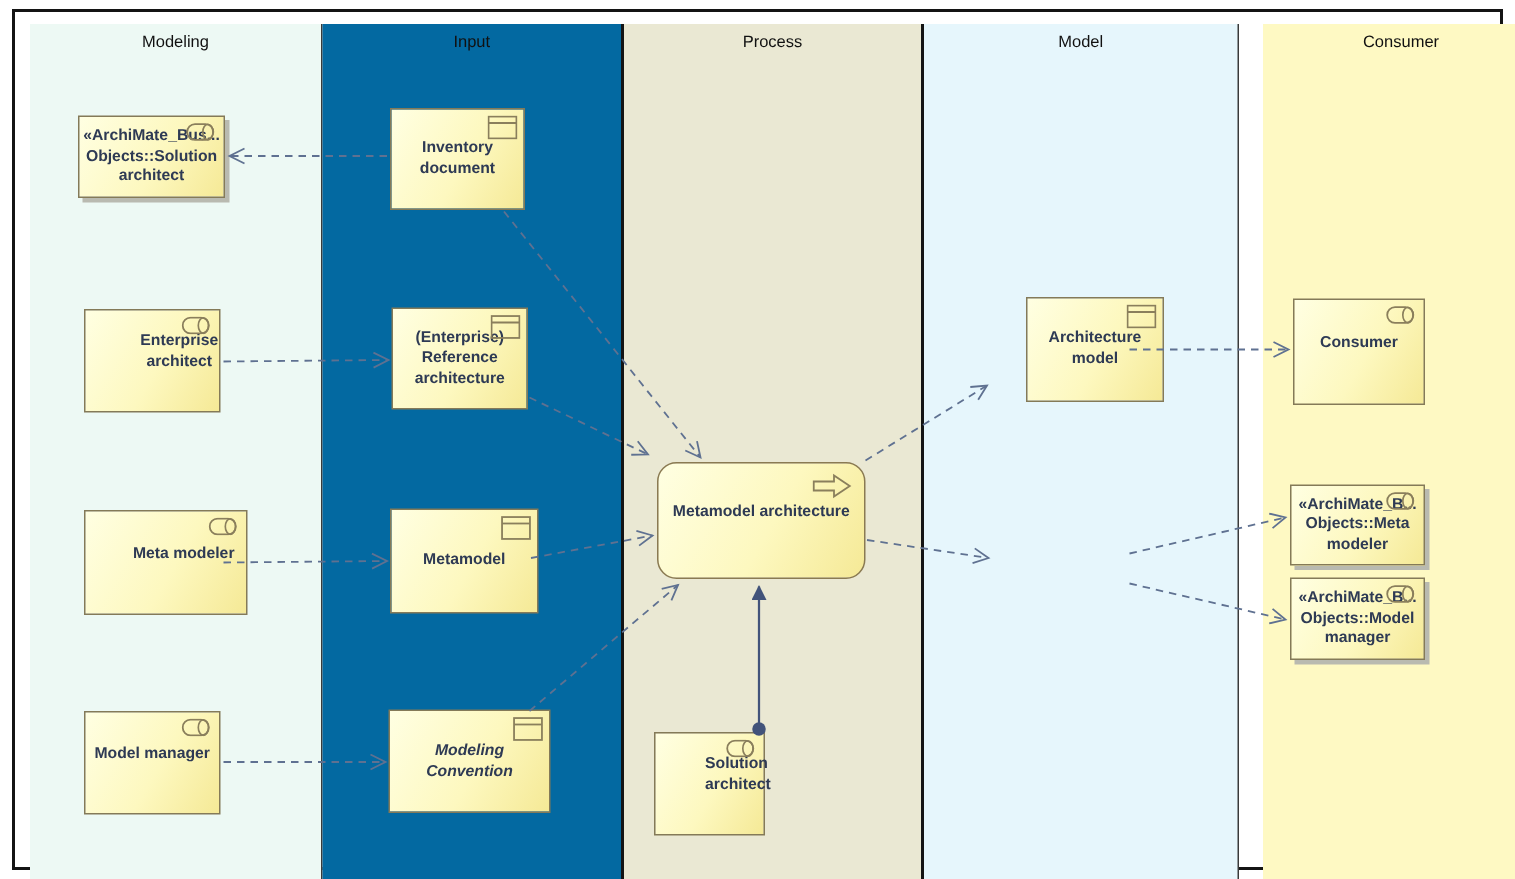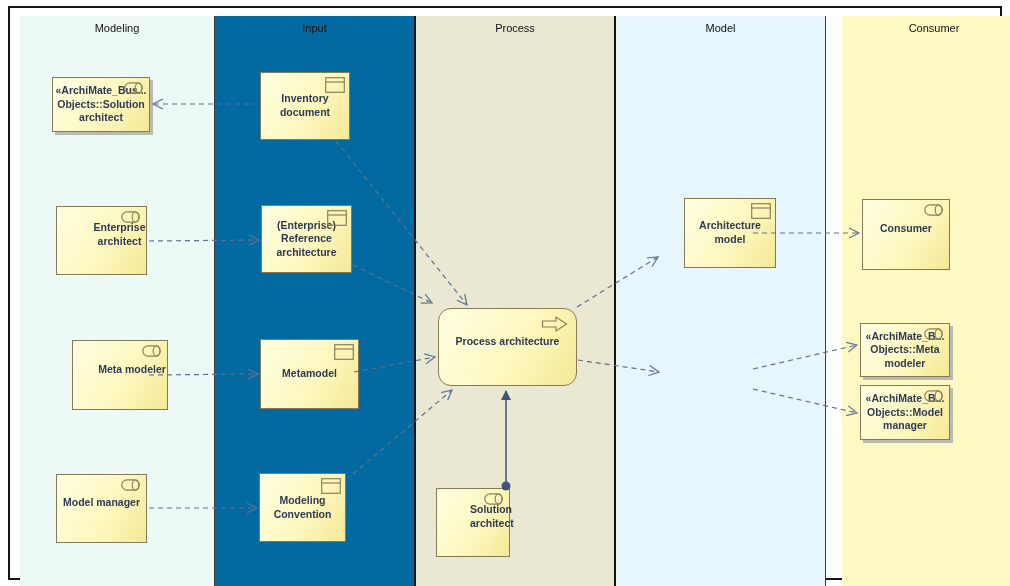--- a/index.html
+++ b/index.html
@@ -62,21 +62,21 @@
 Objects::Solution
 architect</span>
       </div>
       <div class="node raise-label" style="left: 56px; top: 206px; width: 91px; height: 69px; padding-left: 36px;">
         <span class="node-icon"><svg width="21" height="12" viewBox="0 0 21 12">
        <rect x="0.8" y="0.8" width="17.4" height="10.4" rx="5.2" fill="none" stroke="#8a7f5c" stroke-width="1.2"></rect>
        <ellipse cx="14.6" cy="6" rx="3.4" ry="5.2" fill="none" stroke="#8a7f5c" stroke-width="1.1"></ellipse>
      </svg></span>
         <span class="node-label">Enterprise architect</span>
       </div>
-      <div class="node raise-label" style="left: 72px; top: 340px; width: 96px; height: 70px; padding-left: 24px;">
+      <div class="node raise-label" style="left: 56px; top: 340px; width: 109px; height: 70px; padding-left: 24px;">
         <span class="node-icon"><svg width="21" height="12" viewBox="0 0 21 12">
        <rect x="0.8" y="0.8" width="17.4" height="10.4" rx="5.2" fill="none" stroke="#8a7f5c" stroke-width="1.2"></rect>
        <ellipse cx="14.6" cy="6" rx="3.4" ry="5.2" fill="none" stroke="#8a7f5c" stroke-width="1.1"></ellipse>
      </svg></span>
         <span class="node-label">Meta modeler</span>
       </div>
       <div class="node" style="left: 260px; top: 72px; width: 90px; height: 68px;">
         <span class="node-icon"><svg width="20" height="16" viewBox="0 0 20 16">
        <rect x="0.7" y="0.7" width="18.6" height="14.6" fill="none" stroke="#8a7f5c" stroke-width="1.2"></rect>
        <line x1="0.7" y1="5" x2="19.3" y2="5" stroke="#8a7f5c" stroke-width="1.2"></line>
@@ -99,32 +99,32 @@
 Reference
 architecture</span>
       </div>
       <div class="node" style="left: 260px; top: 339px; width: 99px; height: 70px;">
         <span class="node-icon"><svg width="20" height="16" viewBox="0 0 20 16">
        <rect x="0.7" y="0.7" width="18.6" height="14.6" fill="none" stroke="#8a7f5c" stroke-width="1.2"></rect>
        <line x1="0.7" y1="5" x2="19.3" y2="5" stroke="#8a7f5c" stroke-width="1.2"></line>
      </svg></span>
         <span class="node-label">Metamodel</span>
       </div>
-      <div class="node" style="left: 259px; top: 473px; width: 87px; height: 69px;">
+      <div class="node" style="left: 259px; top: 473px; width: 108px; height: 69px; font-style: italic;">
         <span class="node-icon"><svg width="20" height="16" viewBox="0 0 20 16">
        <rect x="0.7" y="0.7" width="18.6" height="14.6" fill="none" stroke="#8a7f5c" stroke-width="1.2"></rect>
        <line x1="0.7" y1="5" x2="19.3" y2="5" stroke="#8a7f5c" stroke-width="1.2"></line>
      </svg></span>
         <span class="node-label">Modeling Convention</span>
       </div>
       <div class="node rounded raise-label" style="left: 438px; top: 308px; width: 139px; height: 78px;">
         <span class="node-icon"><svg width="27" height="18" viewBox="0 0 27 18">
        <path d="M1.5 6 H15 V2 L25.5 9 L15 16 V12 H1.5 Z" fill="none" stroke="#8a7f5c" stroke-width="1.2"></path>
      </svg></span>
-        <span class="node-label">Process architecture</span>
+        <span class="node-label">Metamodel architecture</span>
       </div>
       <div class="node raise-label" style="left: 436px; top: 488px; width: 74px; height: 69px; padding-left: 33px;">
         <span class="node-icon"><svg width="21" height="12" viewBox="0 0 21 12">
        <rect x="0.8" y="0.8" width="17.4" height="10.4" rx="5.2" fill="none" stroke="#8a7f5c" stroke-width="1.2"></rect>
        <ellipse cx="14.6" cy="6" rx="3.4" ry="5.2" fill="none" stroke="#8a7f5c" stroke-width="1.1"></ellipse>
      </svg></span>
         <span class="node-label">Solution architect</span>
       </div>
       <div class="node" style="left: 684px; top: 198px; width: 92px; height: 70px;">
         <span class="node-icon"><svg width="20" height="16" viewBox="0 0 20 16">

